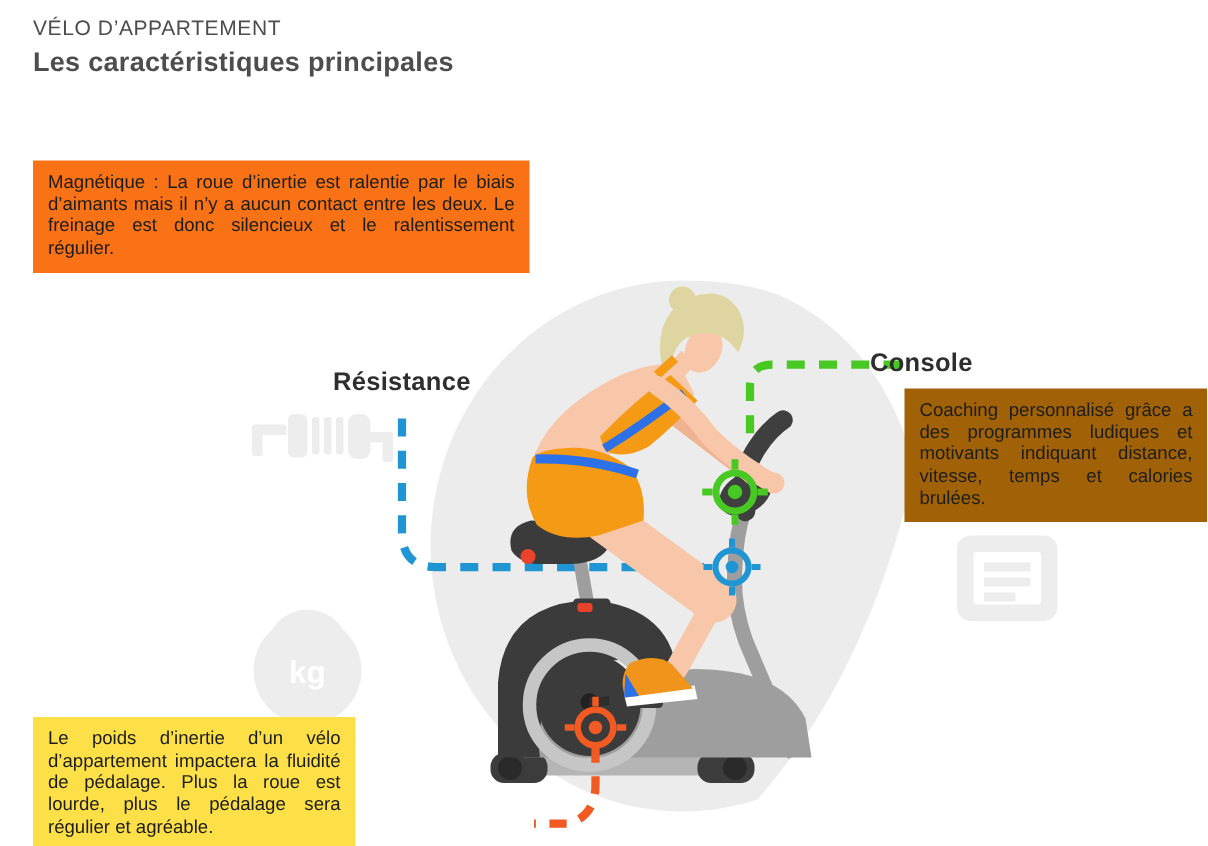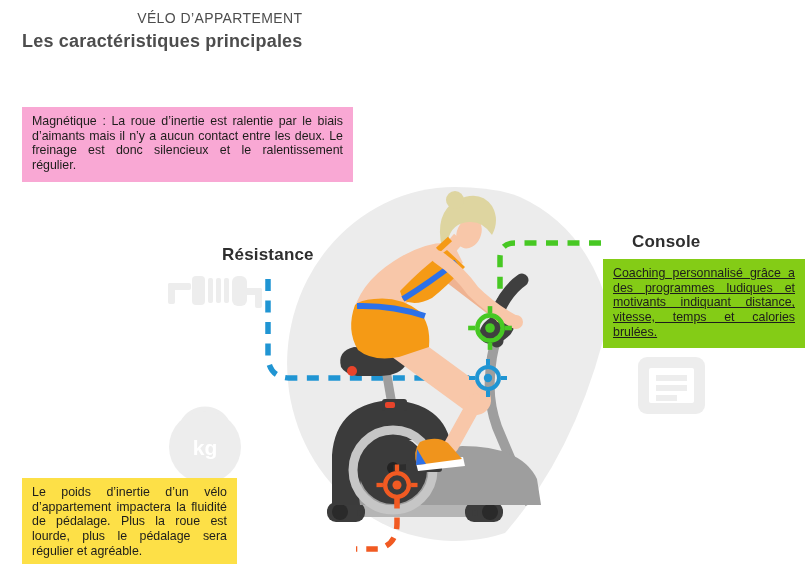--- a/index.html
+++ b/index.html
@@ -1,36 +1,36 @@
 <!DOCTYPE html>
 <html><head>
 <meta charset="utf-8">
 <style>
   html,body{margin:0;padding:0;background:#fff;}
   .stage{
     position:relative;width:805px;height:564px;overflow:hidden;background:#ffffff;
     font-family:"Liberation Sans", sans-serif;
   }
-  .hdr{position:absolute;left:22px;top:10px;z-index:3;text-align:right;}
+  .hdr{position:absolute;left:22px;top:10px;z-index:3;}
   .hdr .kicker{font-size:14px;font-weight:400;color:#4d4d4d;letter-spacing:.4px;}
   .hdr .title{font-size:18px;font-weight:700;color:#4d4d4d;margin-top:5px;letter-spacing:.2px;}
   .infobox{
     position:absolute;z-index:3;padding:7px 10px 9px 10px;box-sizing:border-box;
     font-size:12.4px;line-height:1.18;color:#1d1d1b;text-align:justify;
   }
   .infobox p{margin:0 0 14px 0;}
   .infobox p:last-child{margin-bottom:0;}
-  .box-blue{left:22px;top:107px;width:331px;background:#f9a8d4;z-index:1;}
-  .box-green{left:603px;top:259px;width:202px;background:#84cc16;text-decoration:underline;}
+  .box-blue{left:22px;top:107px;width:331px;background:#f97316;z-index:1;}
+  .box-green{left:603px;top:259px;width:202px;background:#a16207;}
   .box-orange{left:22px;top:478px;width:215px;height:86px;background:#fde047;}
   .callout-label{
     position:absolute;z-index:3;font-size:17px;font-weight:700;color:#2e2e2e;letter-spacing:.2px;
   }
   .lbl-resistance{left:222px;top:245px;}
-  .lbl-console{left:632px;top:232px;}
+  .lbl-console{left:580px;top:232px;}
   .lbl-inertia{left:246px;top:538px;}
   svg.scene{position:absolute;left:0;top:0;z-index:2;}
 </style>
 </head>
 <body>
 
 <div class="stage">
 
   <div class="infobox box-blue">
     <p>Magnétique : La roue d’inertie est ralentie par le biais d’aimants mais il n’y a aucun contact entre les deux. Le freinage est donc silencieux et le ralentissement régulier.</p>

